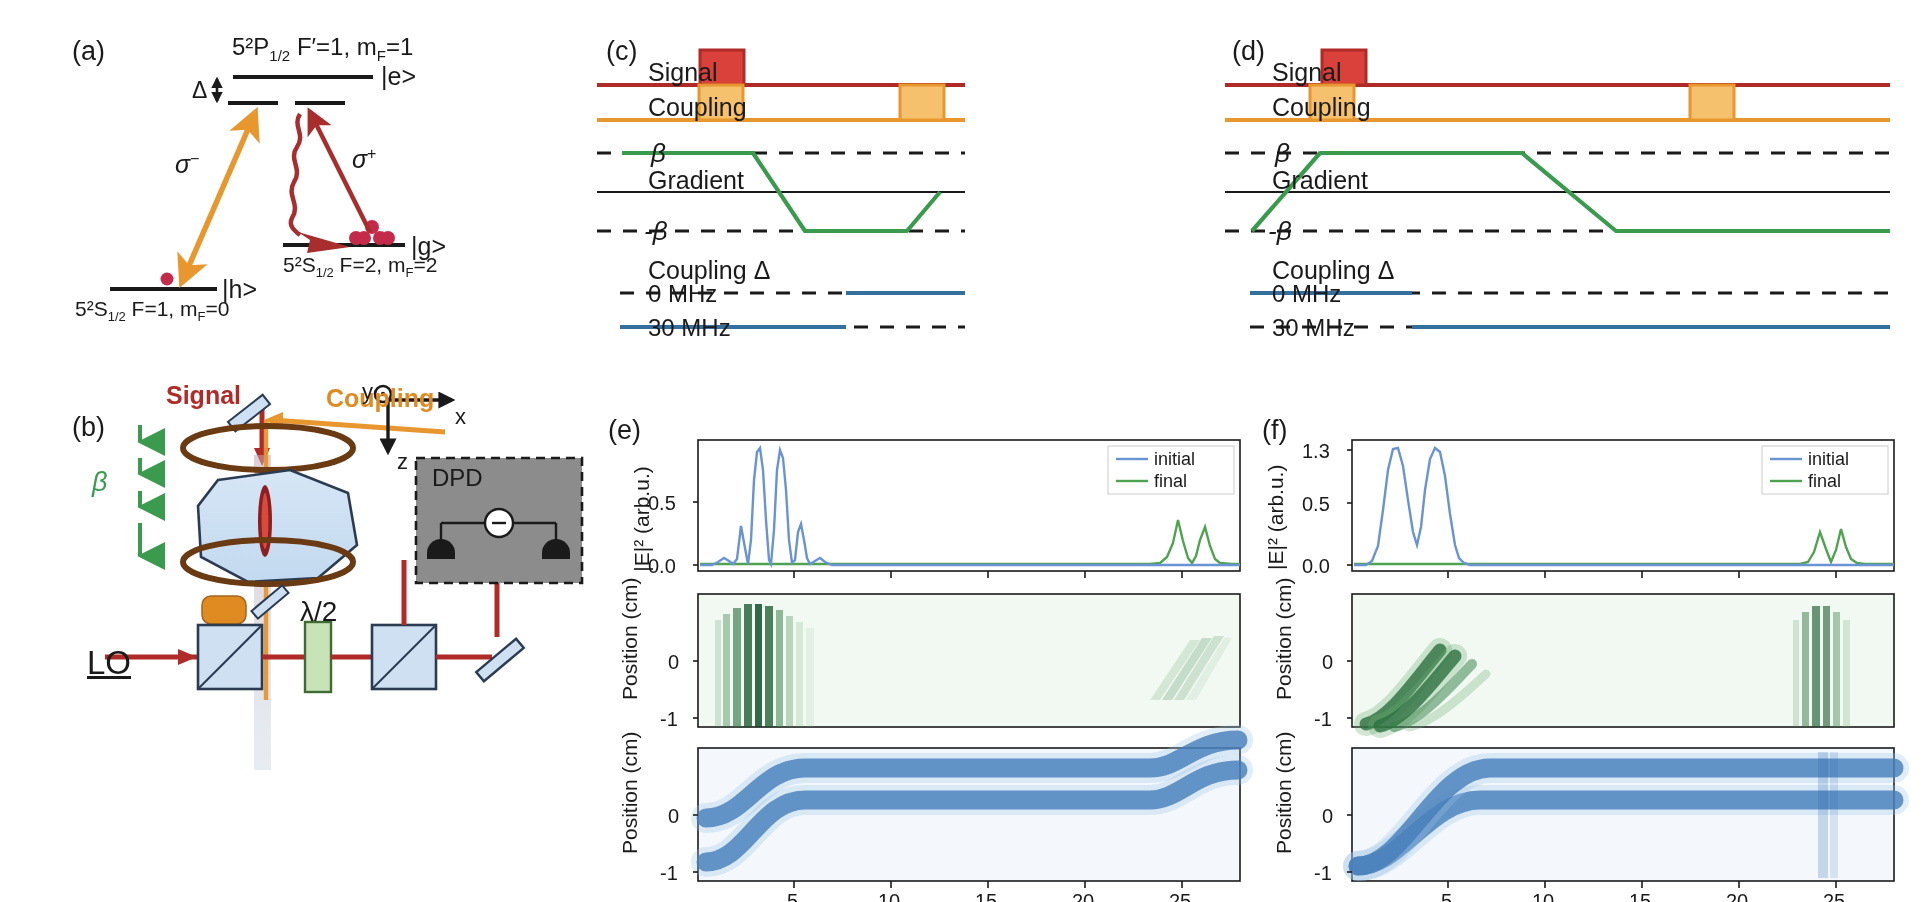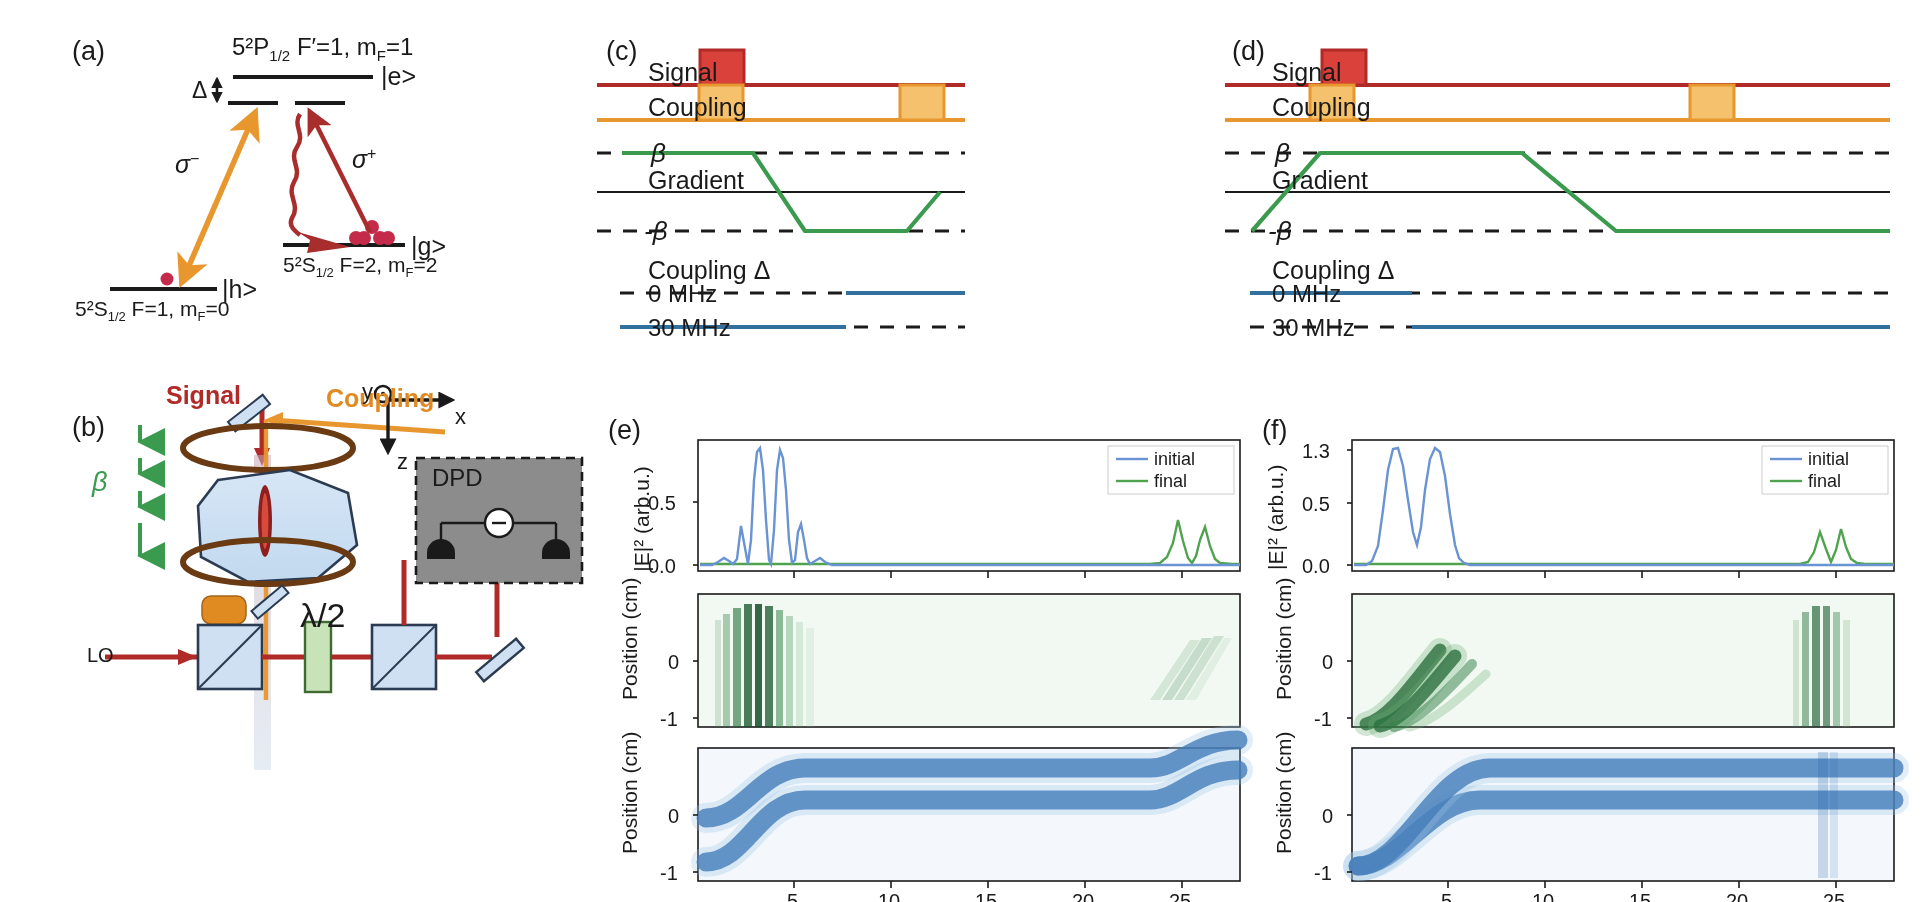--- a/index.html
+++ b/index.html
@@ -368,22 +368,22 @@
   <span>5²S</span><sub style="font-size:13px;">1/2</sub><span> F=2, m</span><sub style="font-size:13px;">F</sub><span>=2</span>
 </div>
 <div class="lbl" style="left:75px; top:297px; font-size:21px;">
   <span>5²S</span><sub style="font-size:13px;">1/2</sub><span> F=1, m</span><sub style="font-size:13px;">F</sub><span>=0</span>
 </div>
 
 <div class="panel-tag" style="left:72px; top:412px;">(b)</div>
 <div class="lbl" style="left:166px; top:381px; font-size:25px; color:#b02a28; font-weight:600;">Signal</div>
 <div class="lbl" style="left:326px; top:384px; font-size:25px; color:#e08a22; font-weight:600;">Coupling</div>
 <div class="lbl" style="left:92px; top:467px; font-size:27px; font-style:italic; color:#3a9a4e;">β</div>
-<div class="lbl" style="left:87px; top:644px; font-size:20px;">LO</div>
-<div class="lbl" style="left:300px; top:596px; font-size:34px;">λ/2</div>
+<div class="lbl" style="left:87px; top:644px; font-size:33px;text-decoration:underline;">LO</div>
+<div class="lbl" style="left:300px; top:596px; font-size:28px;">λ/2</div>
 <div class="lbl" style="left:432px; top:464px; font-size:24px;">DPD</div>
 <div class="lbl" style="left:362px; top:379px; font-size:22px;">y</div>
 <div class="lbl" style="left:455px; top:404px; font-size:22px;">x</div>
 <div class="lbl" style="left:397px; top:449px; font-size:22px;">z</div>
 
 <div class="panel-tag" style="left:606px; top:36px;">(c)</div>
 <div class="lbl" style="left:648px; top:58px; font-size:25px;">Signal</div>
 <div class="lbl" style="left:648px; top:93px; font-size:25px;">Coupling</div>
 <div class="lbl" style="left:648px; top:166px; font-size:25px;">Gradient</div>
 <div class="lbl" style="left:651px; top:138px; font-size:26px; font-style:italic;">β</div>

